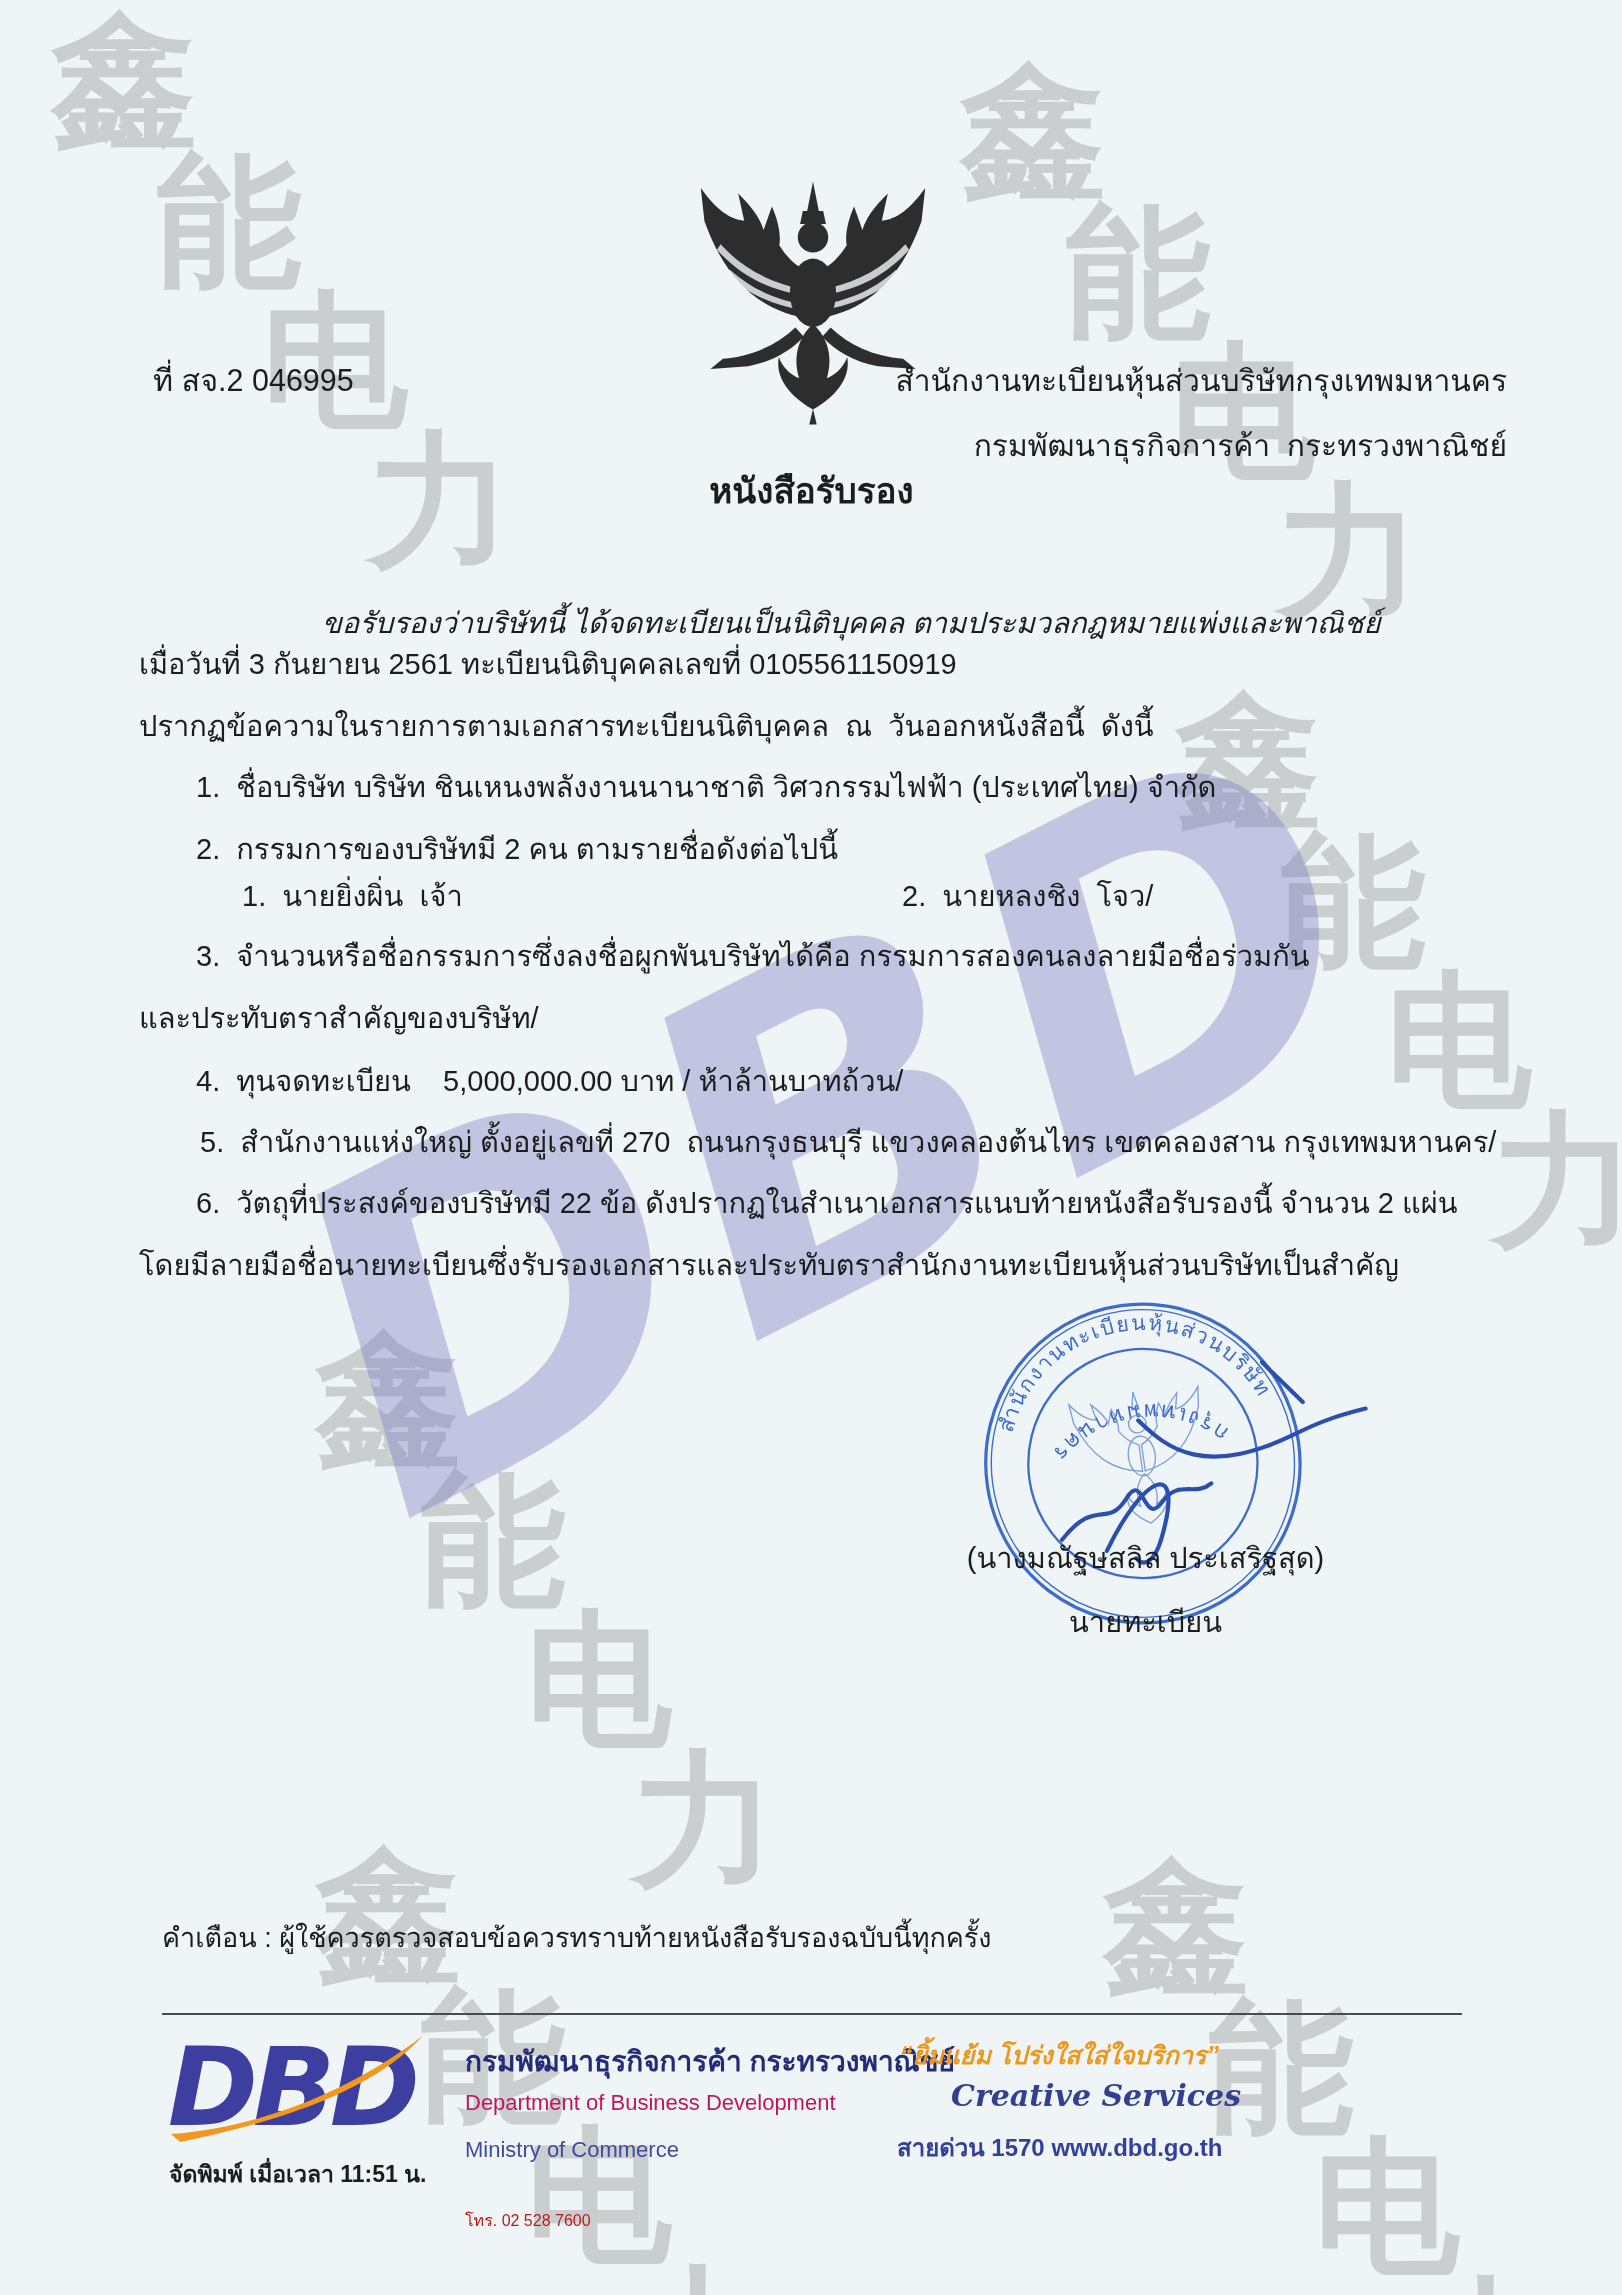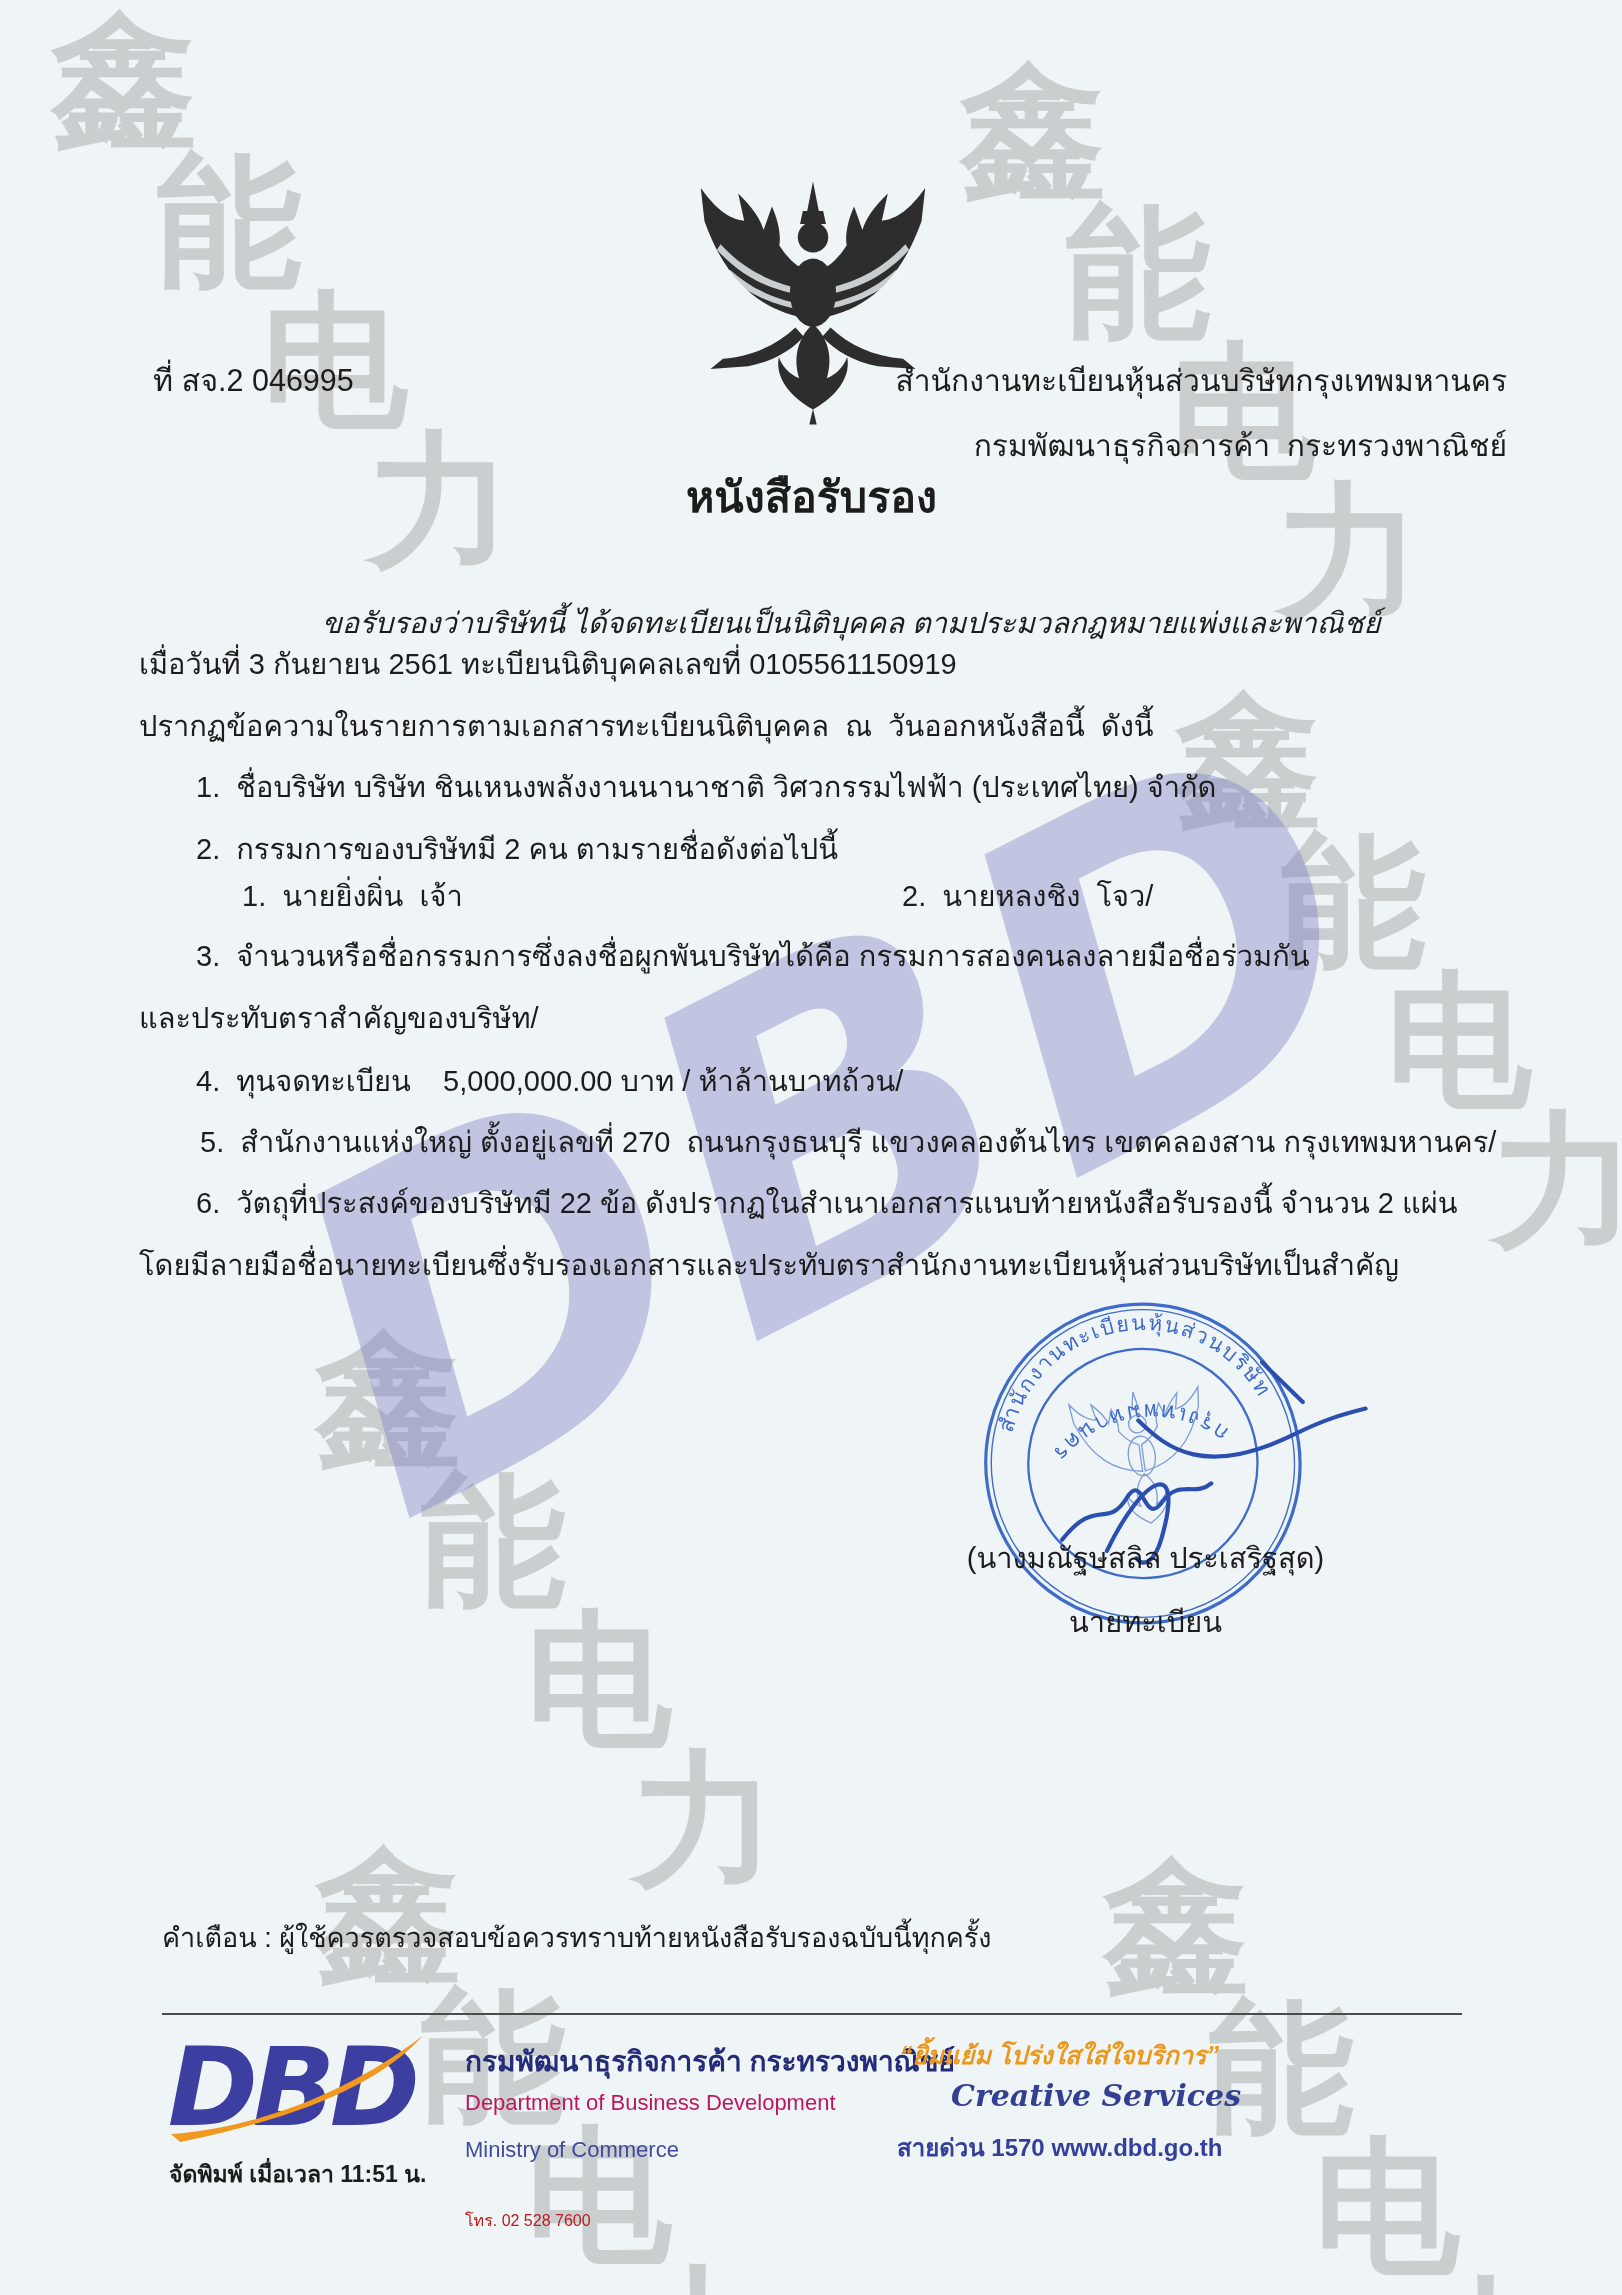--- a/index.html
+++ b/index.html
@@ -34,21 +34,21 @@
     font-size:453px; line-height:509px; text-align:center;
     font-weight:900; font-style:italic; letter-spacing:14px;
     color:rgba(128,130,198,0.42);
     font-family:"DejaVu Sans","Liberation Sans",sans-serif;
     pointer-events:none;
   }
 
   
   .doc-number{left:153px; top:356px; font-size:30.5px;}
   .agency{right:116px; top:348px; text-align:right; font-size:30px; line-height:65px;}
-  .title{left:0; right:0; top:463px; text-align:center; font-size:43px; font-weight:bold;}
+  .title{left:0; right:0; top:463px; text-align:center; font-size:35px; font-weight:bold;}
 
   
   .bl{position:absolute; font-size:29px; white-space:nowrap;}
   .bl .no{display:inline-block; min-width:32px;}
   .bl .it{margin-left:8.3px;}
 
   
   .sig-name{left:958px; top:1535px; width:375px; text-align:center; font-size:29px;}
   .sig-pos {left:958px; top:1599px; width:375px; text-align:center; font-size:29px;}
 

